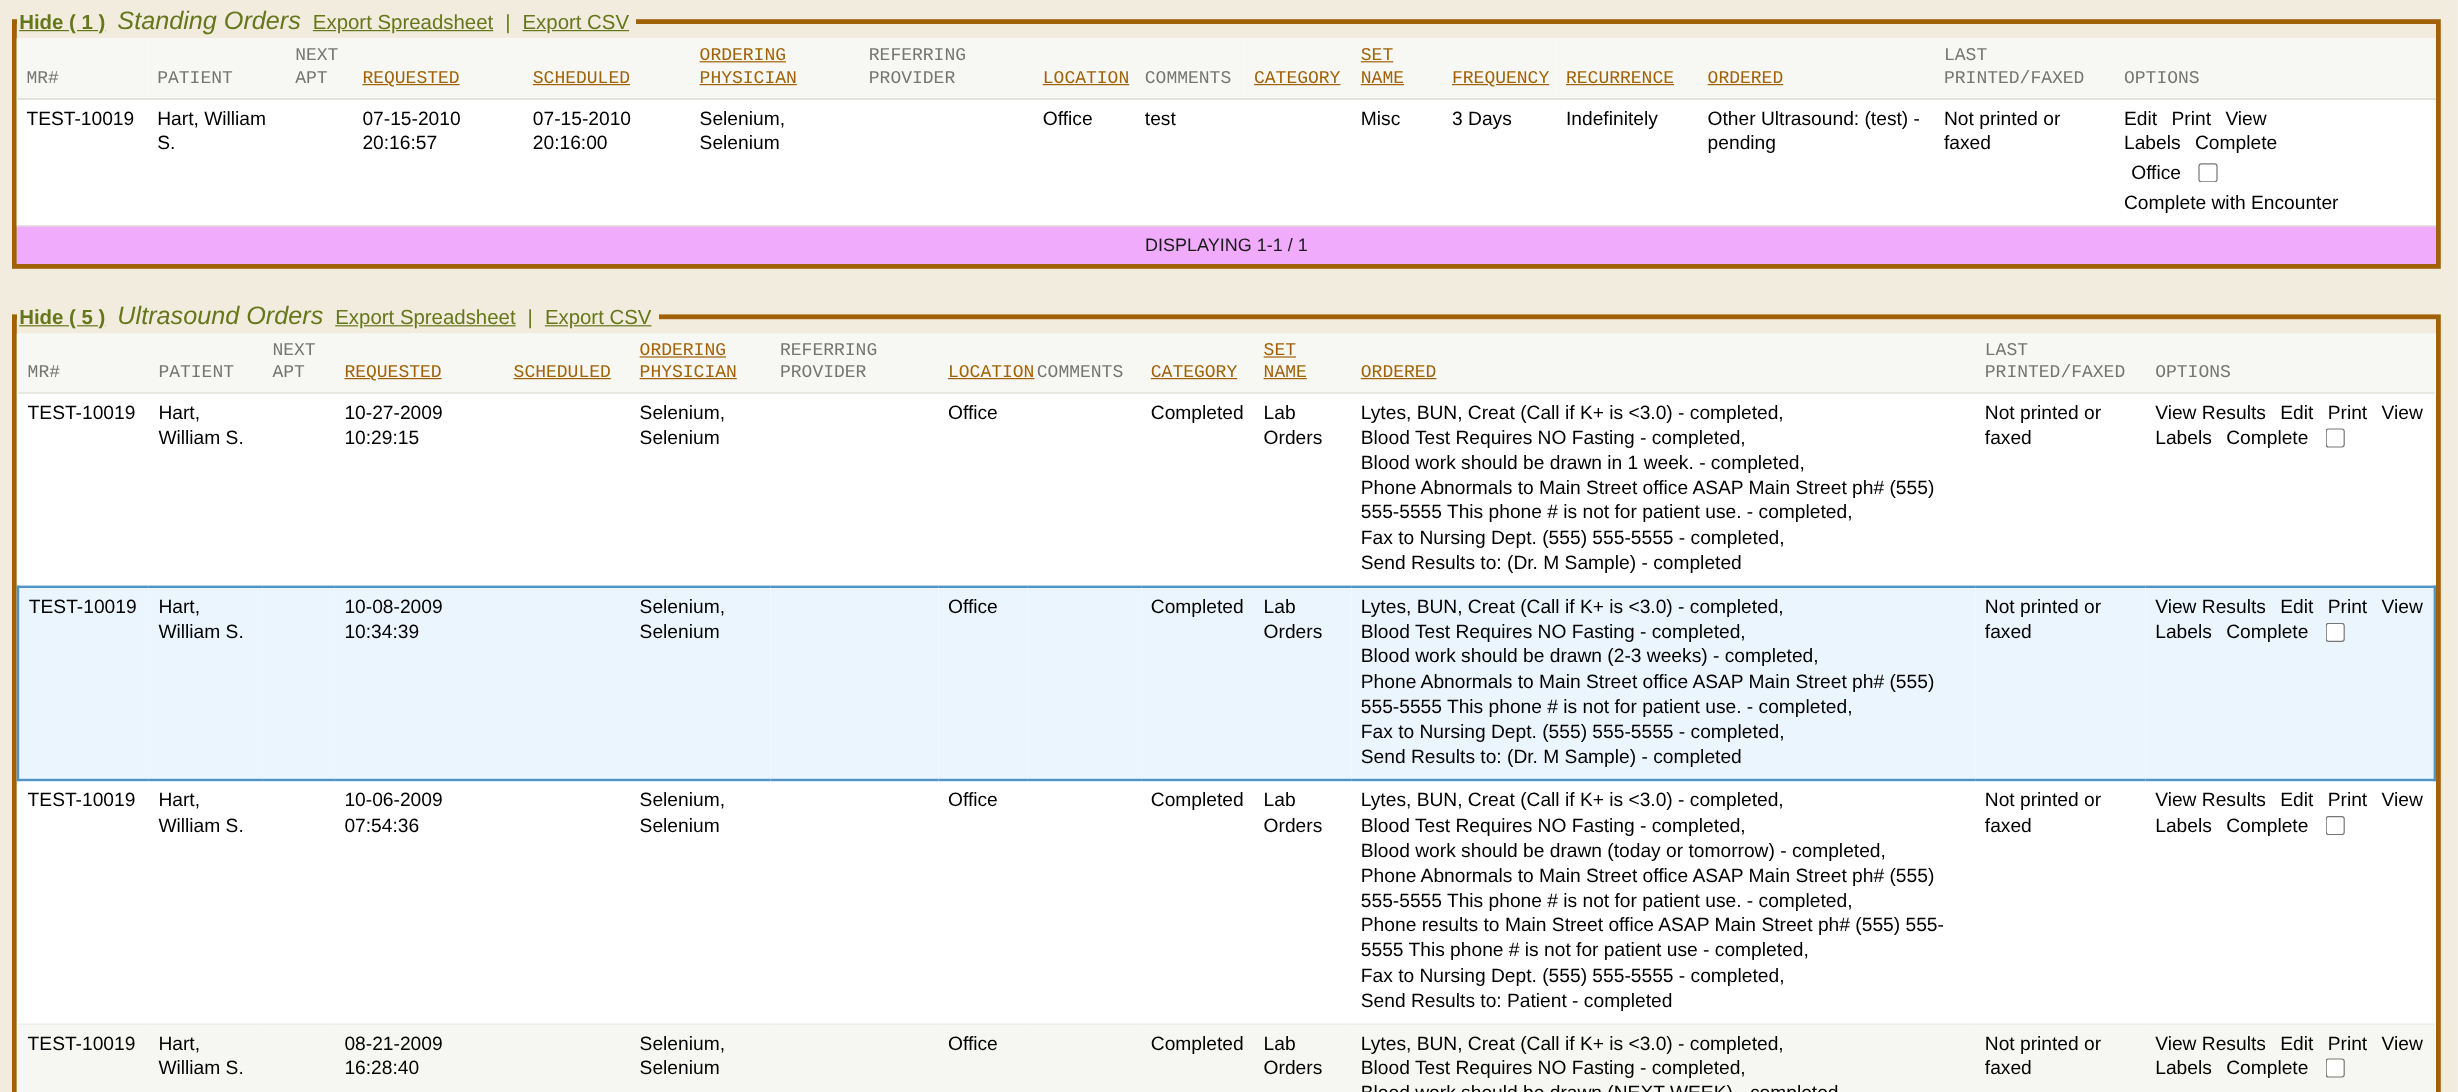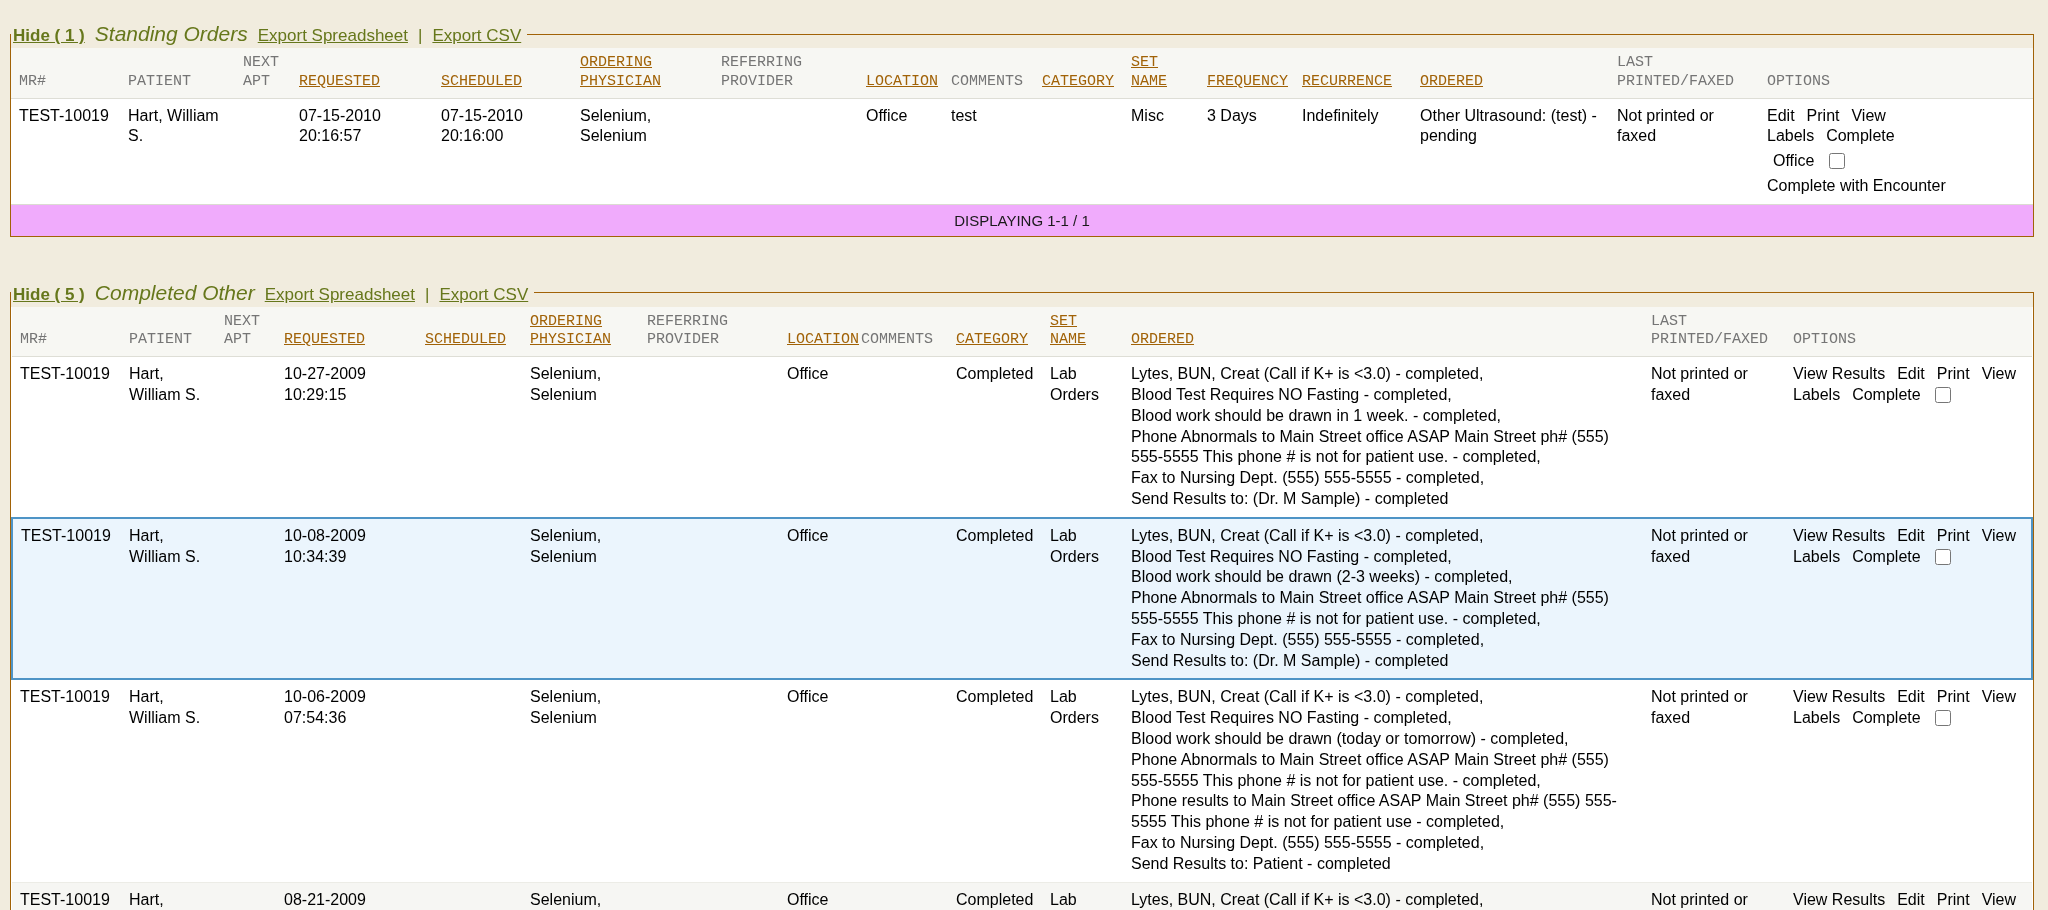--- a/index.html
+++ b/index.html
@@ -3,22 +3,22 @@
 <meta charset="utf-8">
 <style>
   html,body{margin:0;padding:0;}
   body{
     width:2048px;height:910px;overflow:hidden;
     background:#F1ECDE;
     font-family:"Liberation Sans","DejaVu Sans",sans-serif;
     font-size:16px;color:#000;
   }
   fieldset.section{
-    margin:22px 14px 0 10px;
-    border:1px solid #a16207;
+    margin:6px 14px 0 10px;
+    border:4px solid #a16207;
     padding:2px 0 0 0;
   }
   fieldset.section legend{
     display:flex;align-items:baseline;gap:10px;
     margin-left:0;padding:0 6px 0 2px;
   }
   .hide-link{font-size:17px;font-weight:bold;color:#66771B;text-decoration:underline;cursor:pointer;}
   .section-title{font-size:21px;color:#66771B;font-style:italic;}
   .export-link{font-size:17px;color:#66771B;text-decoration:underline;cursor:pointer;}
   .pipe{font-size:17px;color:#66771B;}
@@ -141,21 +141,21 @@
     </tbody>
   </table>
   <div class="paging-bar">DISPLAYING 1-1 / 1</div>
 </fieldset>
 
 <div class="spacer"></div>
 
 <fieldset class="section">
   <legend>
     <a class="hide-link">Hide ( 5 )</a>
-    <span class="section-title">Completed Other</span>
+    <span class="section-title">Ultrasound Orders</span>
     <a class="export-link">Export Spreadsheet</a>
     <span class="pipe">|</span>
     <a class="export-link">Export CSV</a>
   </legend>
 
   <table class="orders">
     <colgroup>
       <col style="width:109px">
         <col style="width:95px">
         <col style="width:60px">

